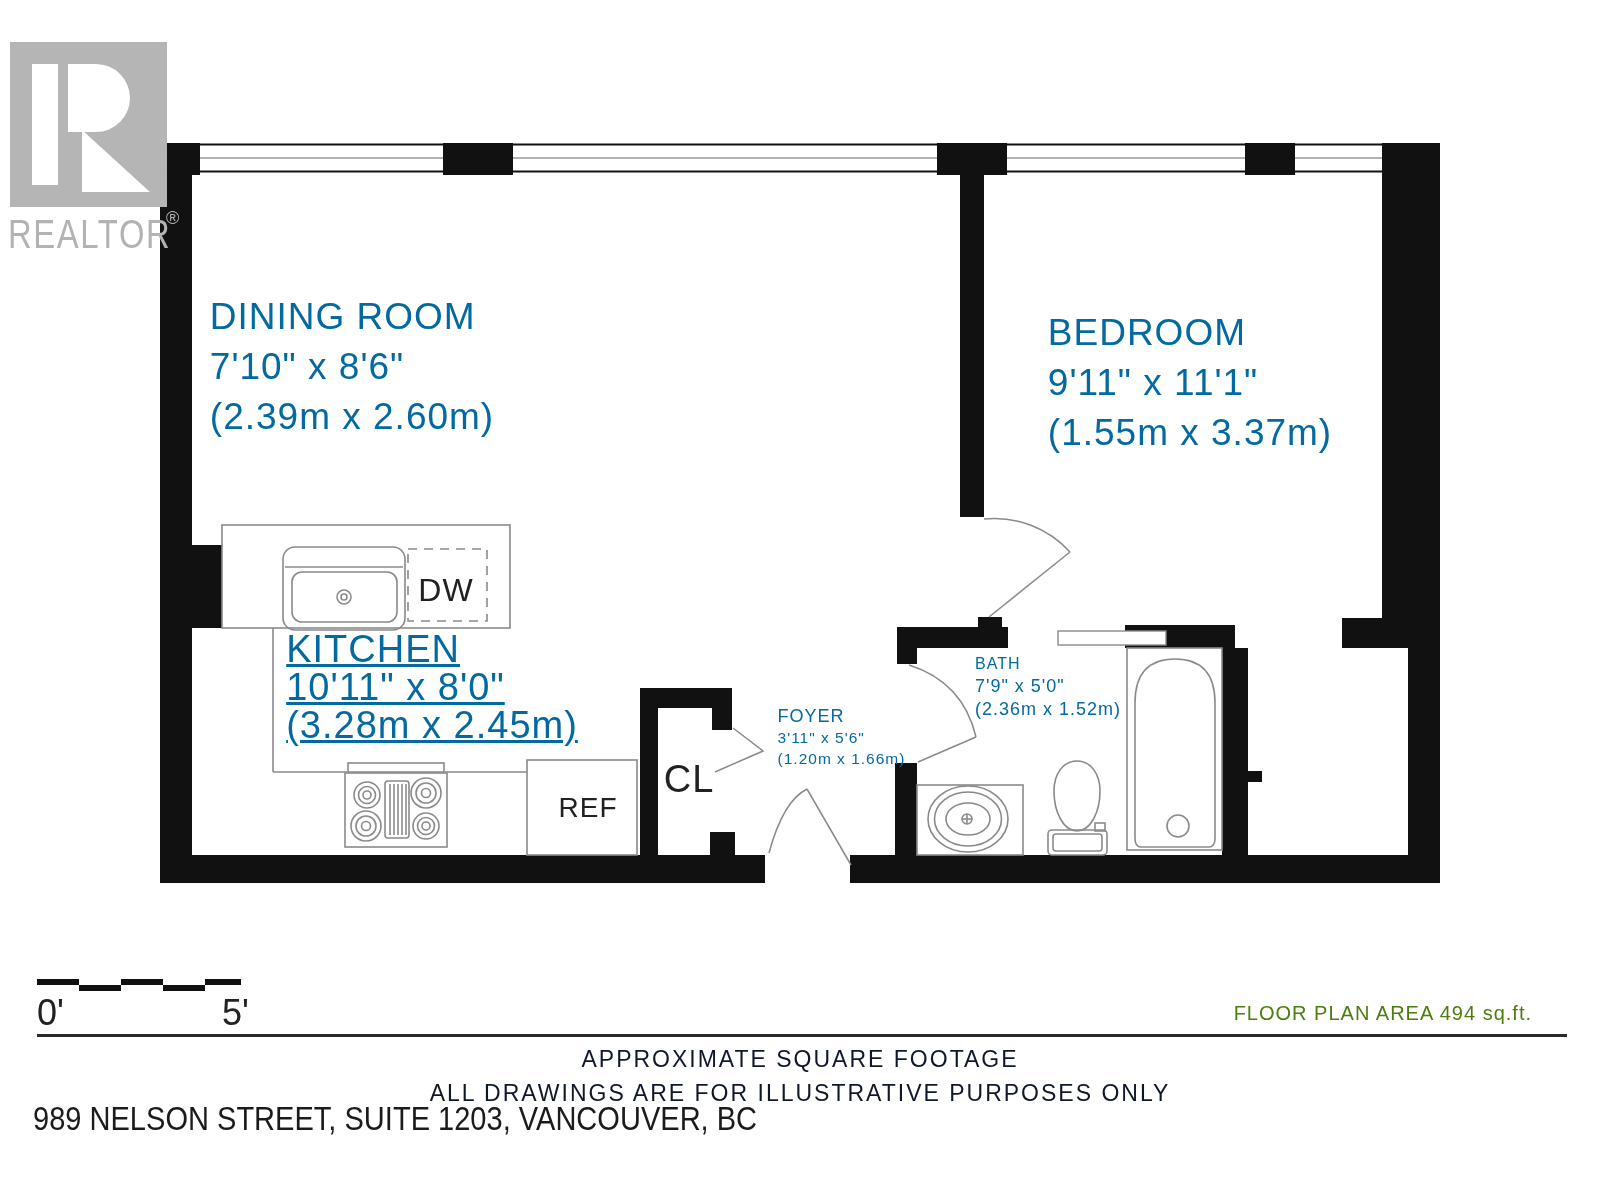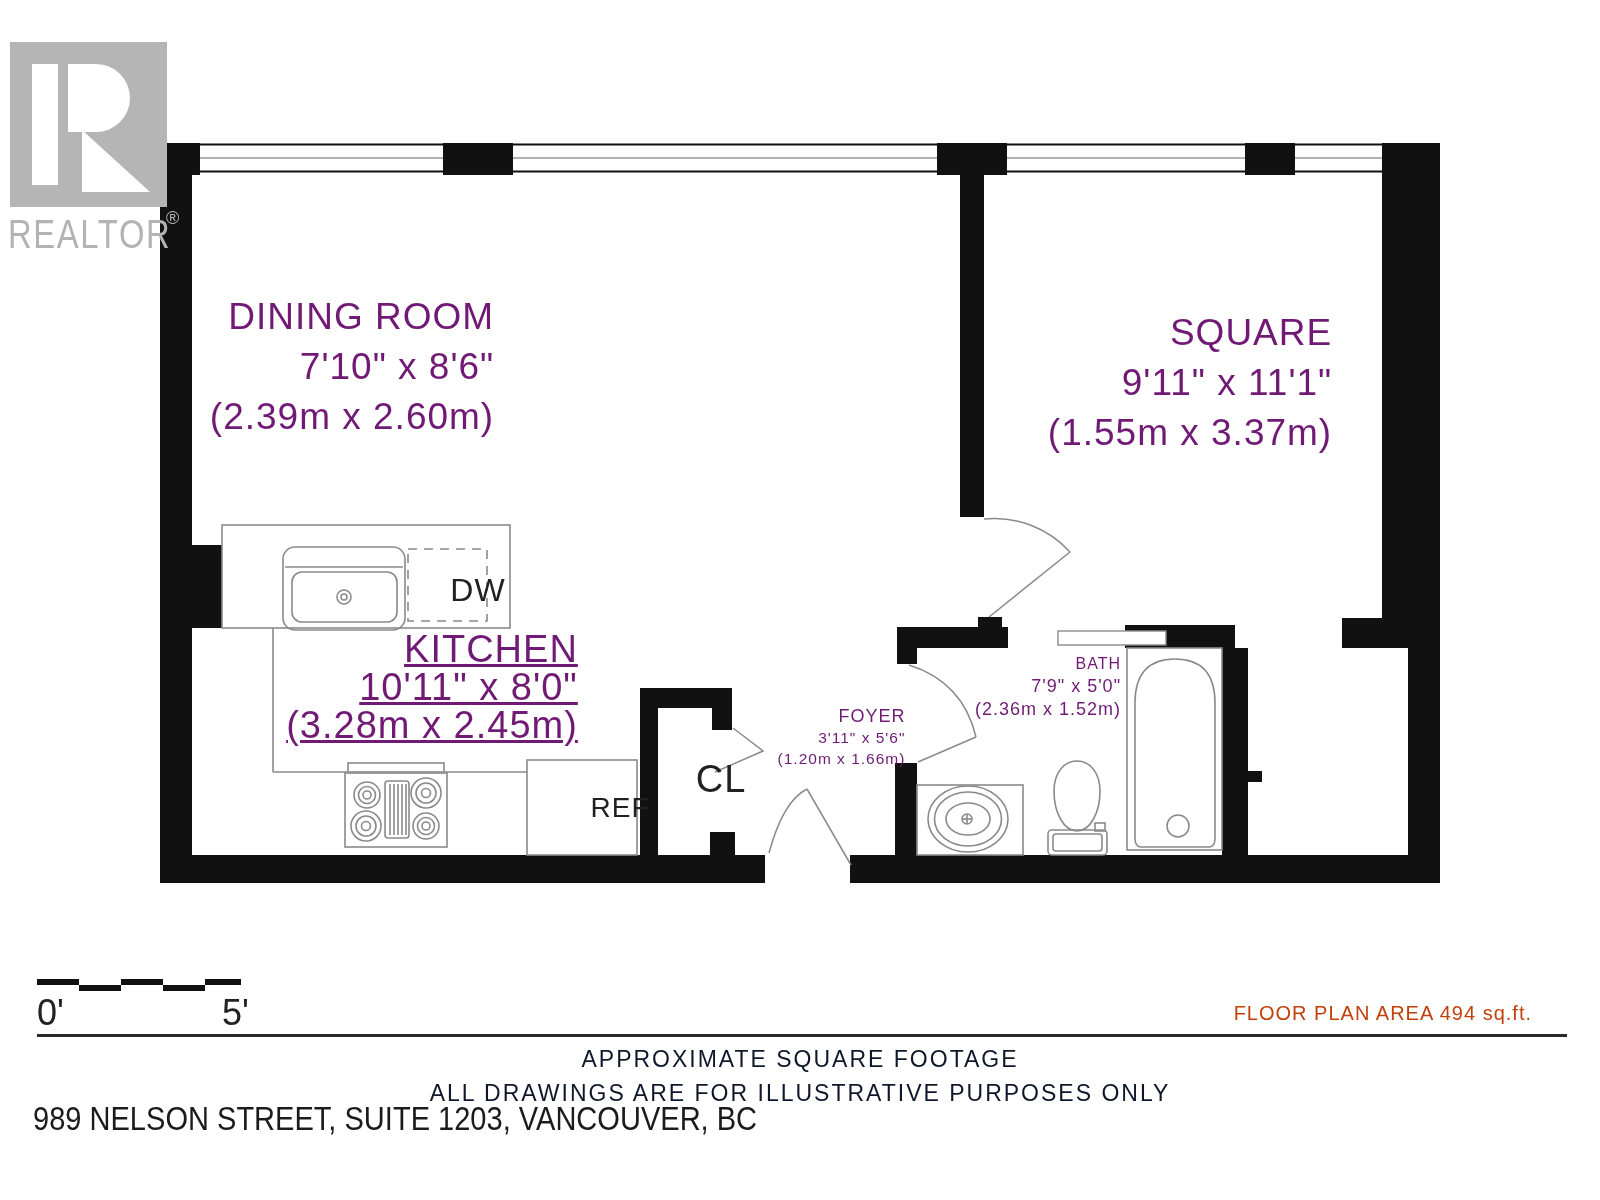--- a/index.html
+++ b/index.html
@@ -1,38 +1,38 @@
 <!DOCTYPE html>
 <html><head>
 <meta charset="utf-8">
 <style>
   html,body{margin:0;padding:0;background:#fff;}
   .canvas{position:relative;width:1600px;height:1200px;background:#ffffff;overflow:hidden;
           font-family:"Liberation Sans",sans-serif;}
   .w{position:absolute;background:#111;}
   svg.overlay{position:absolute;left:0;top:0;z-index:3;}
-  .room{position:absolute;text-align:right;transform:translateX(-50%);color:#701a75;z-index:4;white-space:nowrap;}
+  .room{position:absolute;text-align:left;transform:translateX(-50%);color:#0369a1;z-index:4;white-space:nowrap;}
   .room div{letter-spacing:1px;}
   .big div{font-size:37px;line-height:50px;}
   .kit div{font-size:38px;line-height:38px;text-decoration:underline;}
   .bath-l div{font-size:18px;line-height:23px;}
   .bath-l .nm{font-size:16px;}
   .foyer-l div{font-size:15.5px;line-height:21px;margin-left:47px;}
   .foyer-l .nm{font-size:18px;}
   .wic-l div{font-size:16px;line-height:23px;}
   .wic-l .nm{font-size:19px;}
-  .fixlab{position:absolute;color:#212121;z-index:4;transform:translateX(-50%);letter-spacing:1px;margin-left:32px;}
+  .fixlab{position:absolute;color:#212121;z-index:4;transform:translateX(-50%);letter-spacing:1px;}
   .logo-box{position:absolute;left:10px;top:42px;width:157px;height:165px;background:#b5b5b5;z-index:5;}
   .logo-word{position:absolute;left:8px;top:212px;font-size:40px;color:#b3b3b3;letter-spacing:2px;
              transform:scaleX(0.82);transform-origin:left top;z-index:5;white-space:nowrap;}
   .logo-reg{position:absolute;left:166px;top:208px;font-size:18px;color:#b3b3b3;z-index:6;}
   .scale-seg{position:absolute;height:6px;background:#111;}
   .scale-lab{position:absolute;font-size:36px;color:#222;}
   .rule{position:absolute;left:37px;top:1034px;width:1530px;height:3px;background:#2a2a2a;}
-  .area-note{position:absolute;right:68px;top:1002px;font-size:20px;color:#c2410c;letter-spacing:1px;}
+  .area-note{position:absolute;right:68px;top:1002px;font-size:20px;color:#4d7c0f;letter-spacing:1px;}
   .foot{position:absolute;left:50%;transform:translateX(-50%);color:#0f172a;font-size:23px;letter-spacing:2px;white-space:nowrap;}
   .addr{position:absolute;left:33px;top:1100px;font-size:33px;color:#1b1b1b;transform:scaleX(0.88);
         transform-origin:left top;white-space:nowrap;}
 </style>
 </head>
 <body>
 
 <div class="canvas">
 
   <div class="w" style="left:160px;top:143px;width:40px;height:32px"></div>
@@ -157,21 +157,21 @@
       <polyline points="733,728 763,751 715,772"></polyline>
     </g>
   </svg>
 
   <div class="room big" style="left:352px;top:292px">
     <div class="nm">DINING ROOM</div>
     <div class="imp">7'10" x 8'6"</div>
     <div class="met">(2.39m x 2.60m)</div>
   </div>
   <div class="room big" style="left:1190px;top:308px">
-    <div class="nm">SQUARE</div>
+    <div class="nm">BEDROOM</div>
     <div class="imp">9'11" x 11'1"</div>
     <div class="met">(1.55m x 3.37m)</div>
   </div>
   <div class="room kit" style="left:432px;top:630px">
     <div class="nm">KITCHEN</div>
     <div class="imp">10'11" x 8'0"</div>
     <div class="met">(3.28m x 2.45m)</div>
   </div>
   <div class="room foyer-l" style="left:818px;top:706px">
     <div class="nm">FOYER</div>

